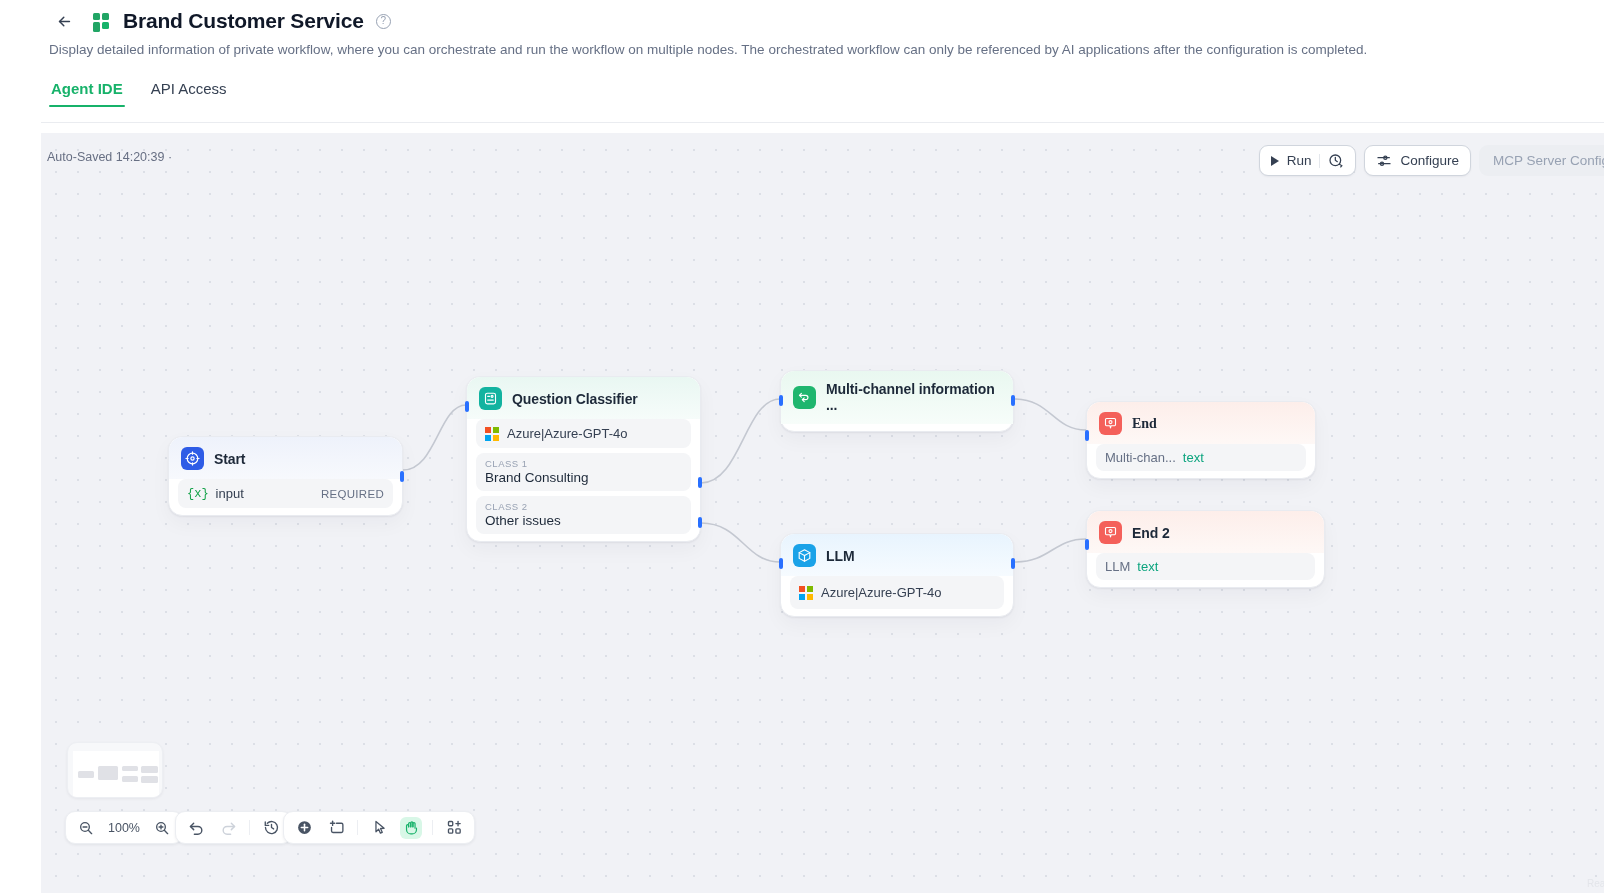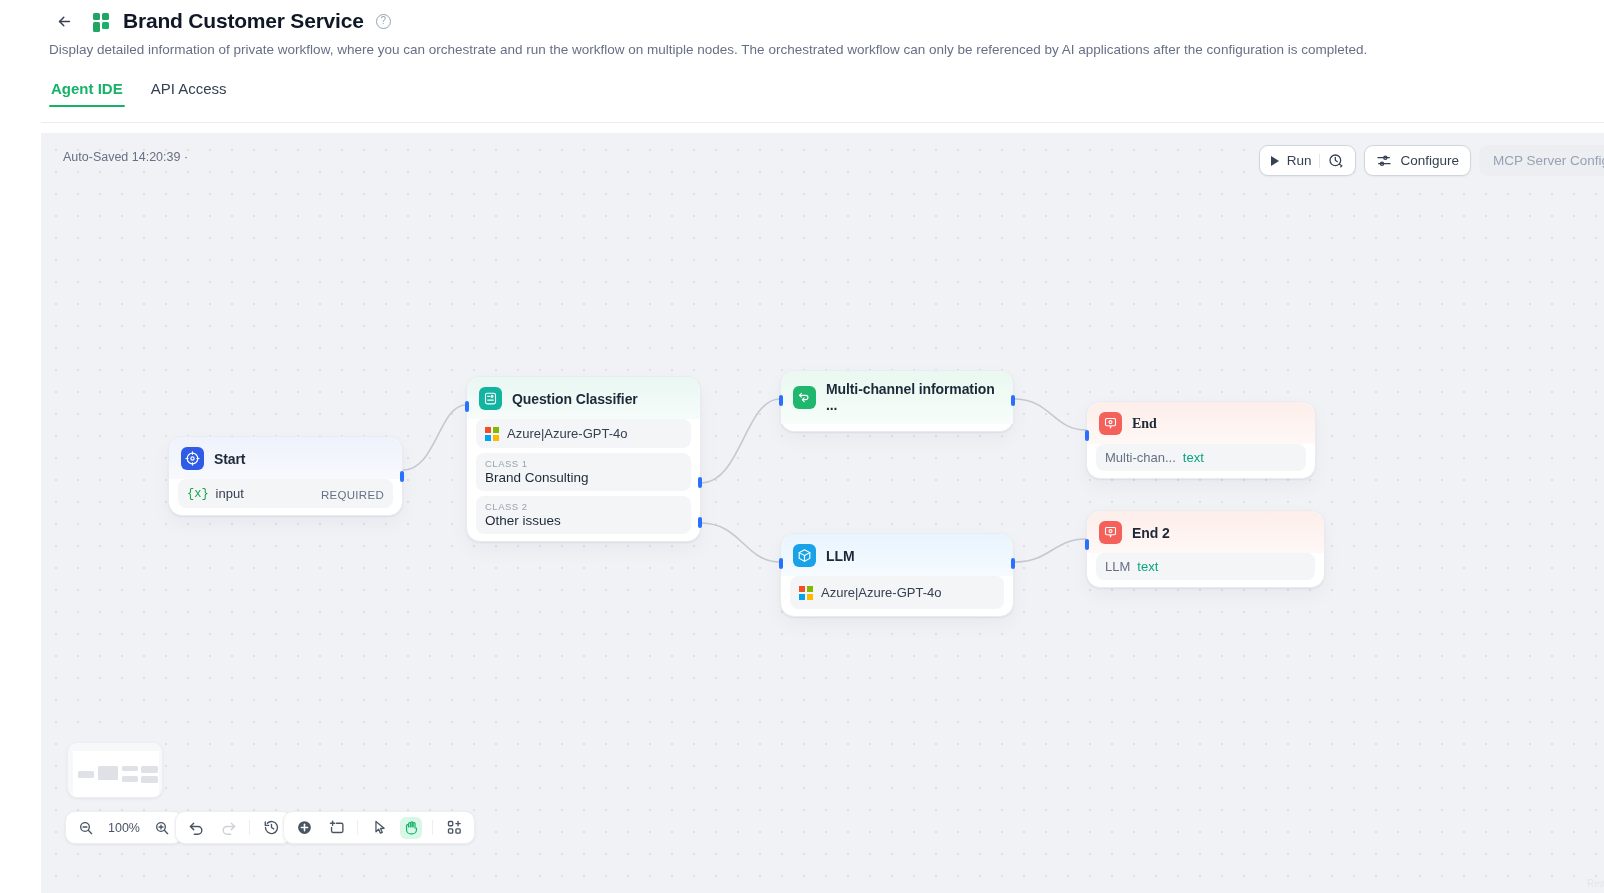--- a/index.html
+++ b/index.html
@@ -65,21 +65,21 @@
     position:absolute; left:0; top:133px; width:1604px; height:760px;
     background-color:#f1f2f6;
     background-image: radial-gradient(circle, #dcdfe6 1px, transparent 1.1px);
     background-size: 22px 22px;
     background-position: 4px 6px;
     overflow:hidden;
   }
 
   
   .autosave {
-    position:absolute; left:22px; top:17px;
+    position:absolute; left:6px; top:17px;
     font-size:12.5px; color:#676f83;
   }
 
   
   .top-controls { position:absolute; right:22px; top:12px; display:flex; align-items:center; gap:8px; }
   .btn {
     height:31px; border-radius:9px; background:#fff; border:1px solid #d0d5dd;
     display:flex; align-items:center; gap:8px; padding:0 11px;
     font-size:13.5px; color:#354052; cursor:pointer;
     box-shadow:0 1px 2px rgba(16,24,40,0.05);
@@ -109,21 +109,21 @@
   }
   .node-title { font-size:14px; font-weight:bold; color:#1d2939; letter-spacing:-0.1px; }
   .node-icon {
     width:23px; height:23px; border-radius:6px;
     display:flex; align-items:center; justify-content:center; flex:0 0 auto;
   }
   .node-body { padding:0 9px; display:flex; flex-direction:column; gap:5px; }
   .row {
     background:#f4f5f7; border-radius:8px; padding:7px 9px;
     font-size:13px; color:#354052;
-    display:flex; align-items:flex-end;
+    display:flex; align-items:center;
   }
   .row-model { gap:8px; }
   .class-row { flex-direction:column; align-items:flex-start; gap:1px; padding:5px 9px 6px 9px; }
   .class-label { font-size:9.5px; color:#98a2b3; letter-spacing:0.5px; }
   .class-value { font-size:13.5px; color:#1d2939; }
   .var-chip { font-size:12px; color:#16a34a; font-family:"Liberation Mono", monospace; }
   .end-row { background:#f4f5f7; border-radius:8px; padding:6px 9px; font-size:13px; display:flex; gap:7px; align-items:center;}
   .end-var { color:#667085; }
   .end-type { color:#0ba47e; }
 

